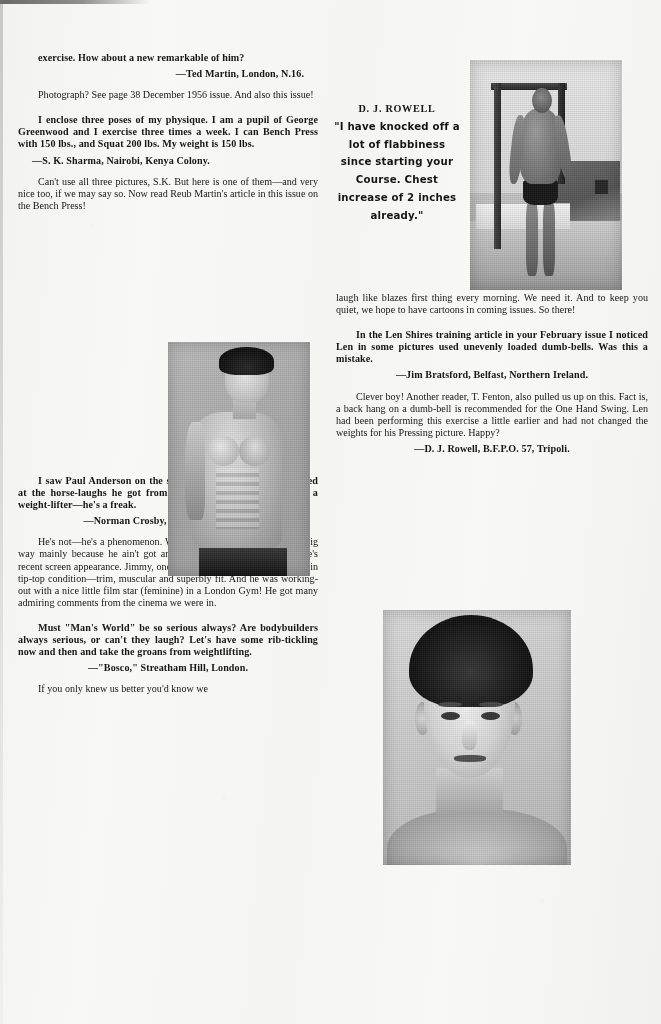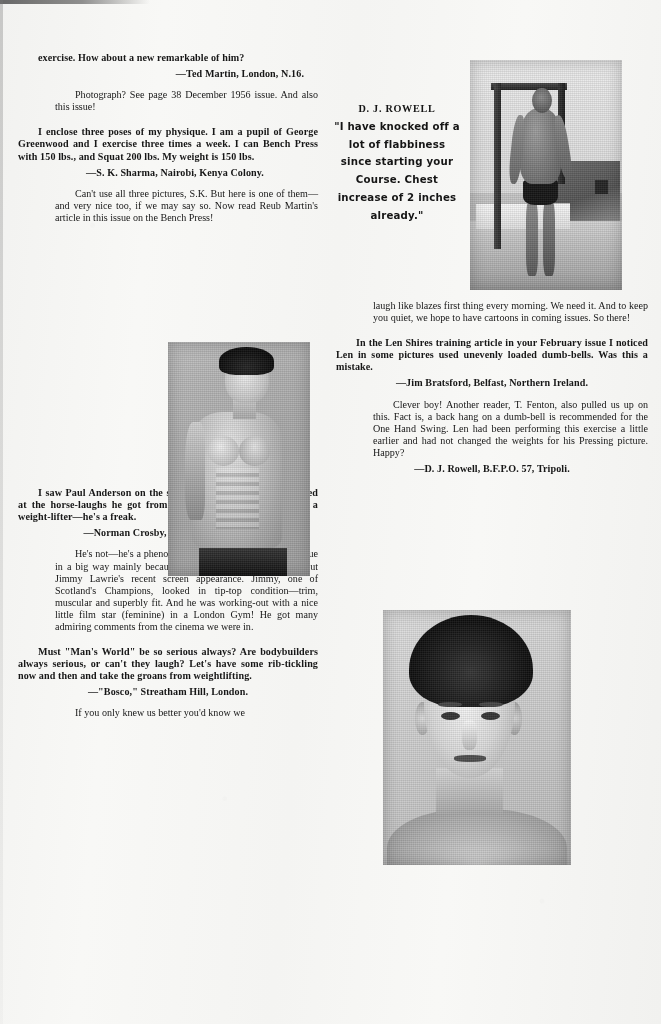--- a/index.html
+++ b/index.html
@@ -38,21 +38,21 @@
 
   
   .col {
     position: absolute;
     font-size: 10.1px;
     line-height: 12.1px;
     color: #171717;
     text-align: justify;
   }
   .col-left  { left: 18px;  top: 52px;  width: 300px; }
-  .col-right { left: 336px; top: 300px; width: 312px; }
+  .col-right { left: 336px; top: 292px; width: 312px; }
 
   p { margin: 0; }
   p.para {
     text-indent: 20px;
     margin-bottom: 0px;
   }
   p.gap { margin-top: 13px; }
   p.gap-sm { margin-top: 9px; }
   p.bold { font-weight: bold; letter-spacing: .1px; }
   p.sig {
@@ -63,21 +63,21 @@
     letter-spacing: .1px;
   }
   p.sig-r {
     font-weight: bold;
     text-align: right;
     text-indent: 0;
     margin-top: 4px;
     padding-right: 14px;
     letter-spacing: .1px;
   }
-  .reply { text-align: justify; margin-left: 37px; }
+  .reply { text-align: justify; }
 
   
   .pull {
     position: absolute;
     font-family: "DejaVu Sans", sans-serif;
     font-weight: bold;
     font-size: 10.2px;
     line-height: 17.8px;
     color: #151515;
     text-align: center;
@@ -323,21 +323,21 @@
   <div class="edge-left"></div>
 
   <div class="col col-left">
 
     <p class="para bold">exercise.  How about a new remarkable of him?</p>
     <p class="sig-r">—Ted Martin, London, N.16.</p>
 
     <p class="para reply gap-sm">Photograph?  See page 38 December 1956 issue.  And also this issue!</p>
 
     <p class="para bold gap">I enclose three poses of my physique.  I am a pupil of George Greenwood and I exercise three times a week.  I can Bench Press with 150 lbs., and Squat 200 lbs.  My weight is 150 lbs.</p>
-    <p class="sig" style="text-align:center;text-indent:14px;">—S. K. Sharma, Nairobi, Kenya Colony.</p>
+    <p class="sig" style="text-align:left;text-indent:14px;">—S. K. Sharma, Nairobi, Kenya Colony.</p>
 
     <p class="para reply gap-sm">Can't use all three pictures, S.K.  But here is one of them—and very nice too, if we may say so.  Now read Reub Martin's article in this issue on the Bench Press!</p>
 
     <div style="height:263px"></div>
 
     <p class="para bold">I saw Paul Anderson on the screen recently and was disgusted at the horse-laughs he got from everyone.  I don't think he is a weight-lifter—he's a freak.</p>
     <p class="sig">—Norman Crosby, Winchester, Hants.</p>
 
     <p class="para reply gap-sm">He's not—he's a phenomenon.  We don't go for his physique in a big way mainly because he ain't got any.  But what about Jimmy Lawrie's recent screen appearance.  Jimmy, one of Scotland's Champions, looked in tip-top condition—trim, muscular and superbly fit.  And he was working-out with a nice little film star (feminine) in a London Gym!  He got many admiring comments from the cinema we were in.</p>
 

